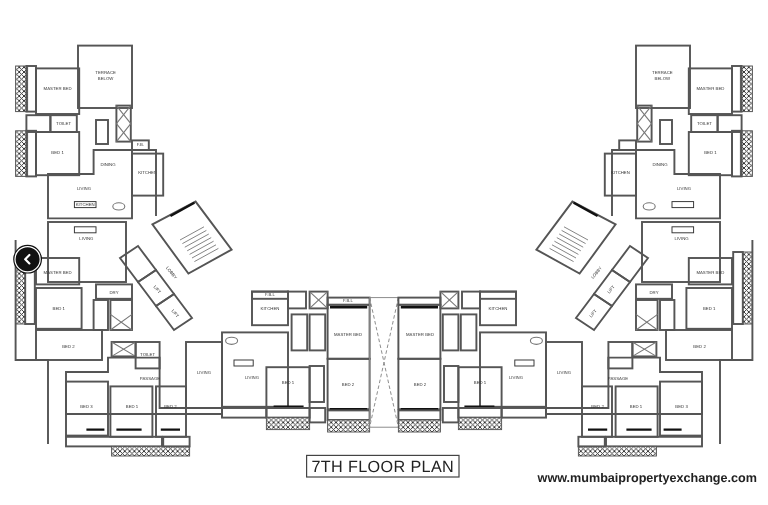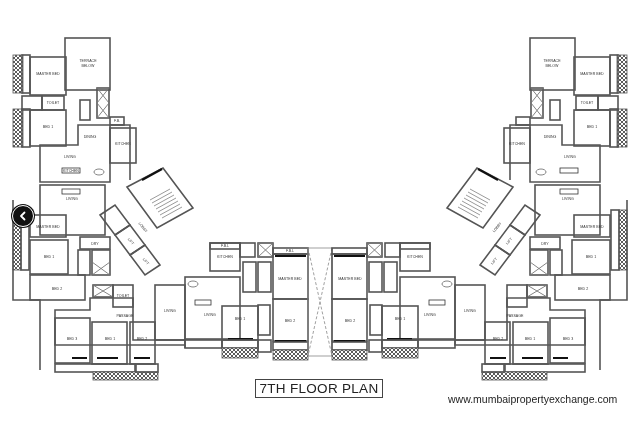--- a/index.html
+++ b/index.html
@@ -4,21 +4,21 @@
 <style>
   html,body{margin:0;padding:0;background:#fff;}
   body{width:640px;height:421px;position:relative;overflow:hidden;font-family:"Liberation Sans",sans-serif;}
   svg{position:absolute;left:0;top:0;}
   .w{fill:none;stroke:#555;stroke-width:1.6;}
   .wt{fill:none;stroke:#777;stroke-width:0.9;}
   .lbl{font-family:"Liberation Sans",sans-serif;font-size:3.6px;fill:#333;text-anchor:middle;}
   .hatch{fill:url(#hatch);stroke:#555;stroke-width:0.8;}
   .blk{stroke:#111;stroke-width:2;}
   .title-box{position:absolute;left:255px;top:379px;width:128px;height:19px;border:1px solid #444;box-sizing:border-box;display:flex;align-items:center;justify-content:center;font-size:13.5px;letter-spacing:0.3px;color:#222;}
-  .site{position:absolute;left:448px;top:393px;font-size:10.5px;font-weight:normal;color:#222;}
+  .site{position:absolute;left:448px;top:393px;font-size:10.5px;font-weight:bold;color:#222;}
   .nav-btn{position:absolute;left:12px;top:205px;width:20px;height:20px;border-radius:50%;background:#111;border:1.5px solid #fff;box-shadow:0 0 0 1px #111;display:flex;align-items:center;justify-content:center;cursor:pointer;}
   .nav-btn svg{position:static;}
 </style>
 </head>
 <body>
 
 <svg width="640" height="421" viewBox="0 0 640 421">
   <defs>
     <pattern id="hatch" width="4" height="4" patternUnits="userSpaceOnUse">
       <rect width="4" height="4" fill="#fff"></rect>

